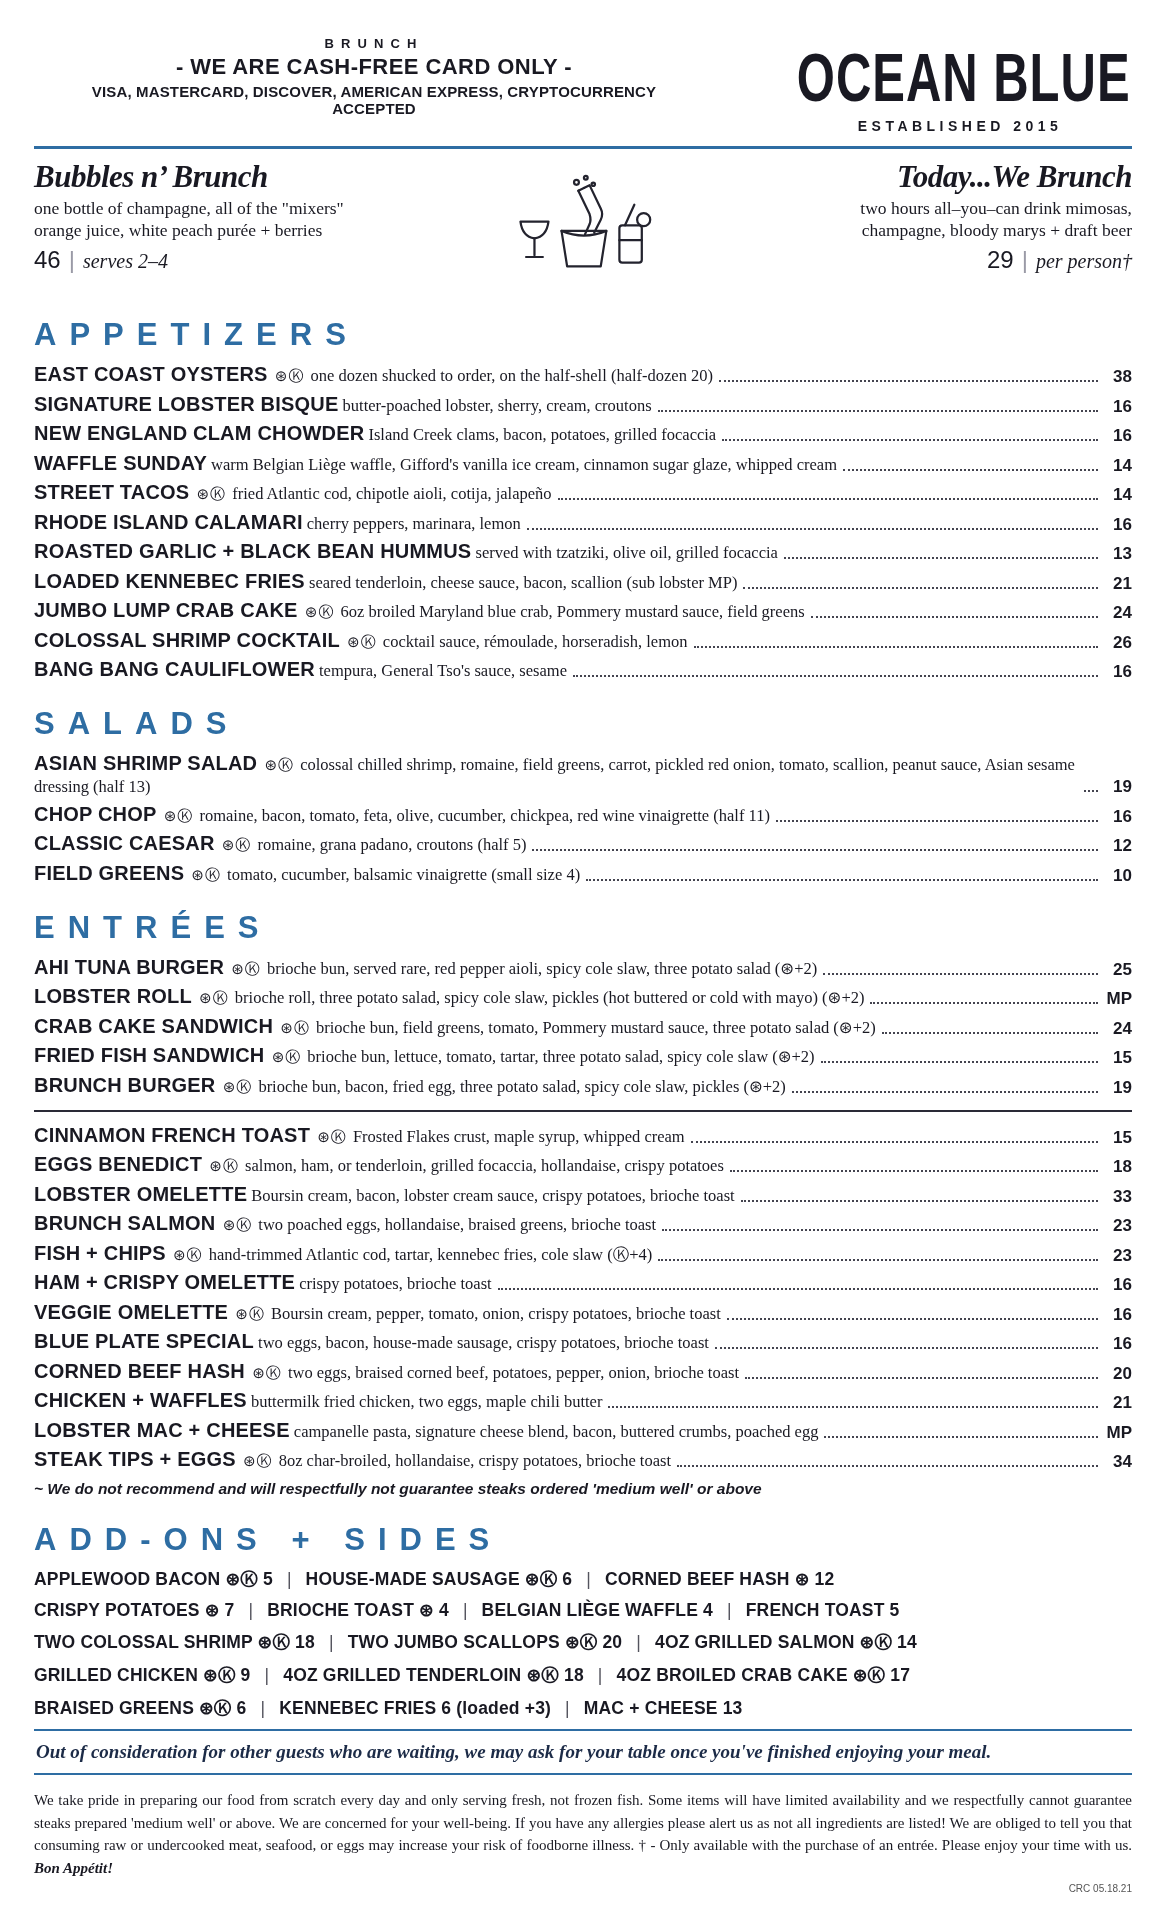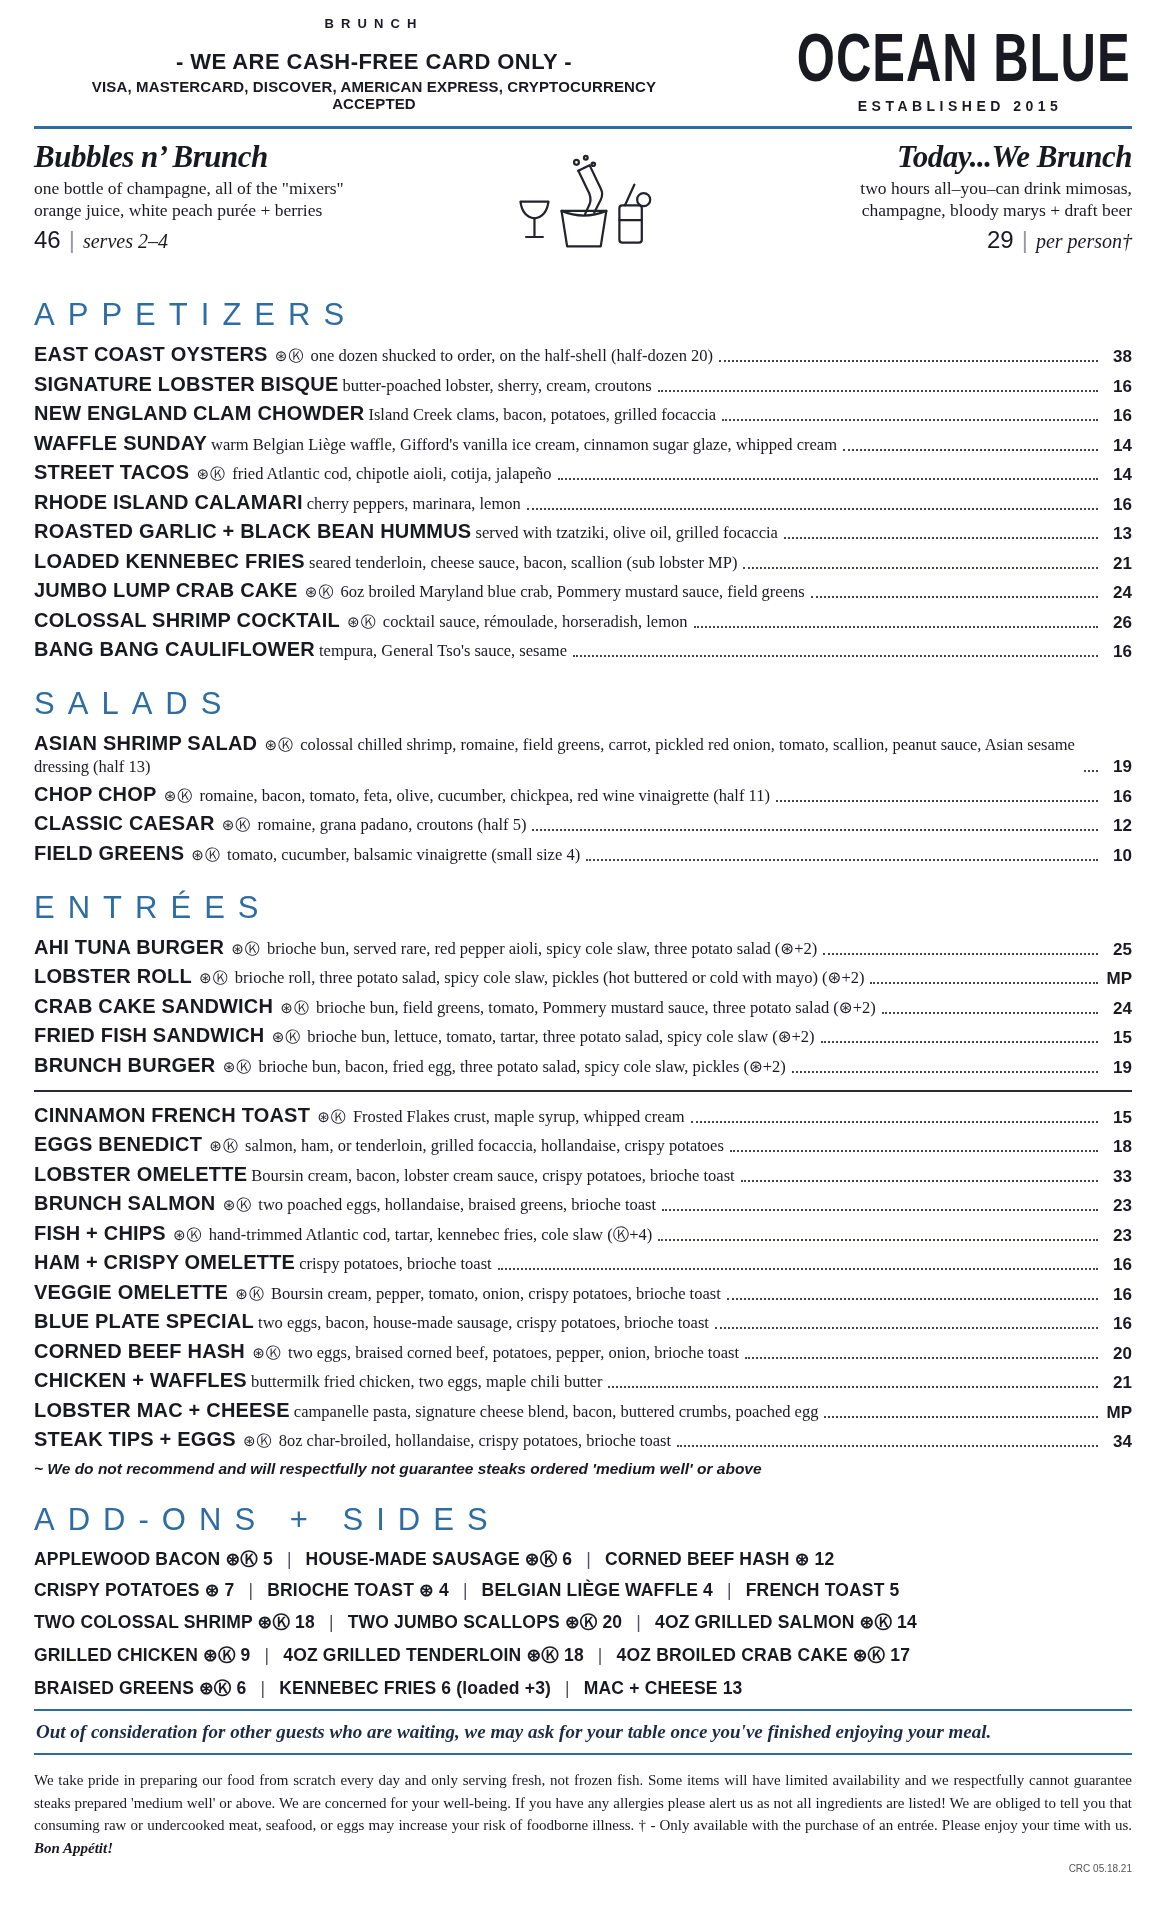--- a/index.html
+++ b/index.html
@@ -1,43 +1,43 @@
 <!DOCTYPE html>
 <html><head>
 <meta charset="utf-8">
 <style>
   html,body{margin:0;padding:0;background:#ffffff;}
   body{font-family:"Liberation Sans",sans-serif;color:#191922;}
-  .page{width:1166px;min-height:1920px;box-sizing:border-box;padding:12px 34px 8px;background:#fff;}
+  .page{width:1166px;min-height:1920px;box-sizing:border-box;padding:32px 34px 8px;background:#fff;}
 
   
   .top{display:flex;justify-content:space-between;align-items:flex-start;}
   .head-left{width:640px;text-align:center;padding-top:4px;margin-left:20px;}
   .eyebrow{font-size:13px;font-weight:600;letter-spacing:0.55em;}
-  .cashline{font-size:22px;font-weight:800;letter-spacing:0.02em;margin-top:18px;}
+  .cashline{font-size:22px;font-weight:800;letter-spacing:0.02em;margin-top:3px;}
   .payline{font-size:15px;font-weight:700;letter-spacing:0.01em;margin-top:3px;}
   .brand{width:340px;text-align:center;padding-right:2px;}
   .logo{font-size:50px;font-weight:700;letter-spacing:1px;transform:scale(0.98,1.38);transform-origin:right top;white-space:nowrap;margin-top:6px;}
   .est{font-size:14px;font-weight:700;letter-spacing:0.32em;margin-top:22px;}
   .rule{border-top:3px solid #2e6da3;margin-top:12px;}
 
   
   .promos{display:flex;justify-content:space-between;align-items:flex-start;padding:10px 0 4px;}
   .promo{width:420px;}
   .promo h2{margin:0;font-family:"Liberation Serif",serif;font-style:italic;font-weight:800;font-size:31px;letter-spacing:-0.5px;}
   .promo.right{text-align:right;}
   .promo-desc{margin:3px 0 2px;font-family:"Liberation Serif",serif;font-size:17.5px;white-space:pre-line;line-height:1.25;}
   .promo-price{margin:4px 0 0;font-size:24px;}
   .promo-price .big{font-weight:400;}
   .promo-price .sep{color:#9a9aa6;font-weight:300;margin:0 8px;}
   .promo-price .pnote{font-family:"Liberation Serif",serif;font-style:italic;font-size:20px;}
   .promo-art{padding-top:14px;}
 
   
-  .section-title{color:#2e6da3;font-size:31px;font-weight:400;letter-spacing:0.42em;margin:24px 0 8px;}
+  .section-title{color:#2e6da3;font-size:31px;font-weight:700;letter-spacing:0.42em;margin:24px 0 8px;}
   .menu-item{display:flex;align-items:flex-end;margin:3.5px 0;}
   .item-text{flex:0 1 auto;font-size:16.5px;line-height:1.3;}
   .item-name{font-weight:800;font-size:20px;letter-spacing:0.01em;}
   .dietary-icons{font-size:15px;letter-spacing:1px;margin:0 2px;}
   .item-desc{font-family:"Liberation Serif",serif;font-size:16.5px;}
   .leader{flex:1 0 14px;border-bottom:2px dotted #44444f;margin:0 6px 5px;}
   .item-price{flex:0 0 auto;font-weight:800;font-size:17px;min-width:28px;text-align:right;}
   .item-divider{border-top:2px solid #2a2a36;margin:12px 0 10px;}
   .section-footnote{font-style:italic;font-weight:700;font-size:15.5px;margin:8px 0 0;}
 

